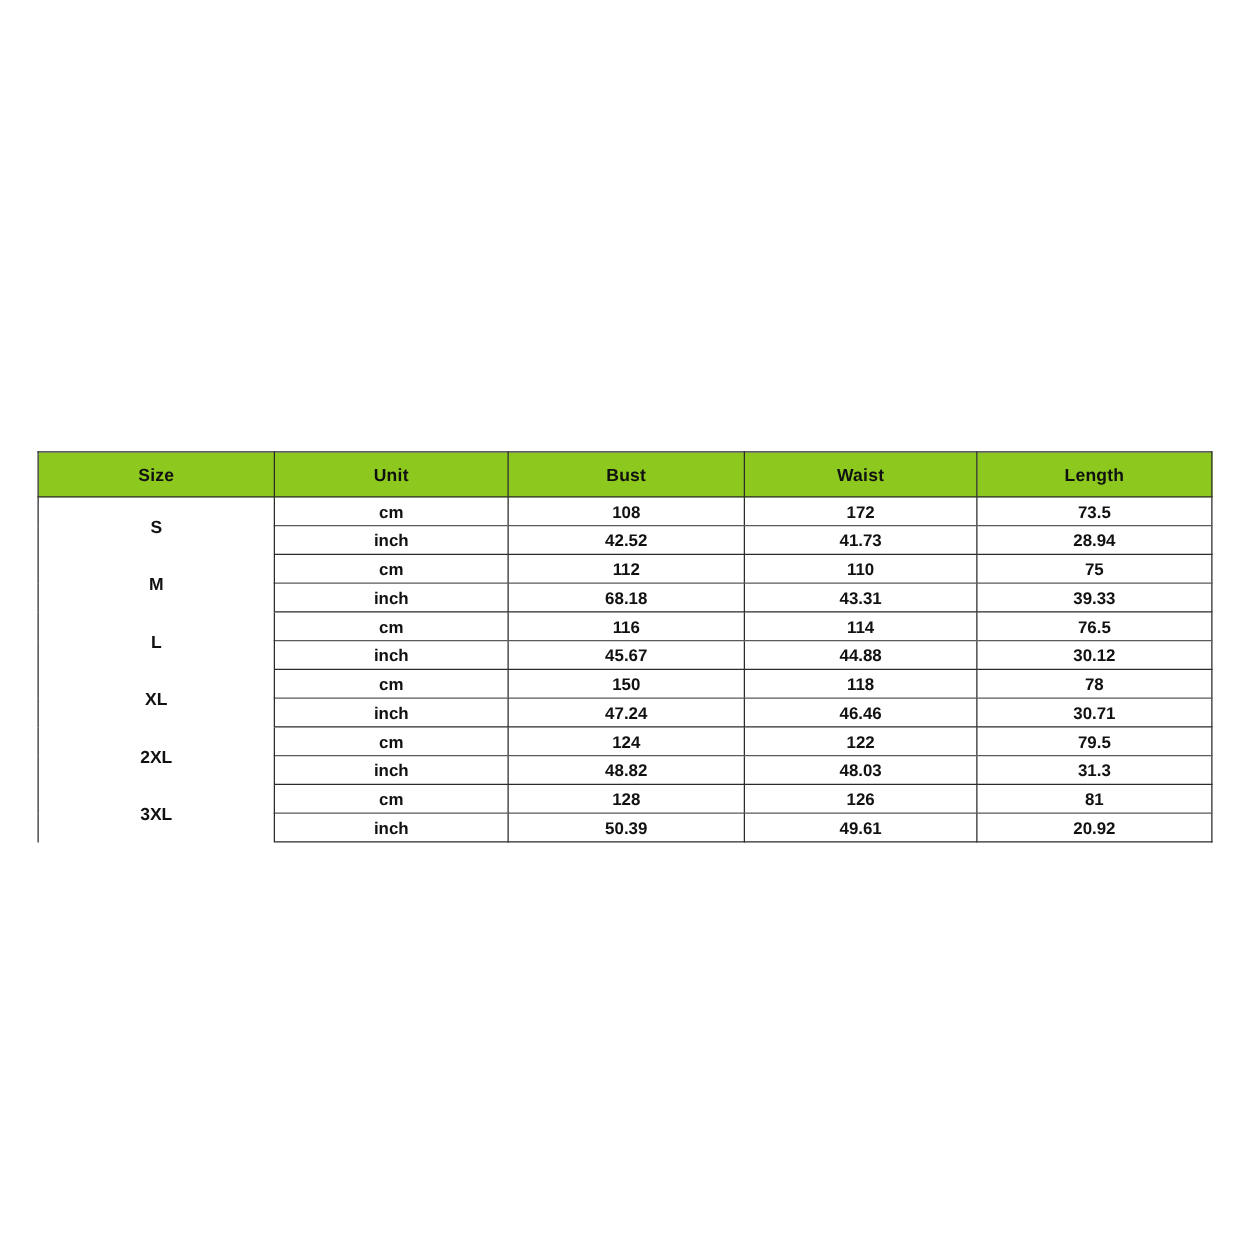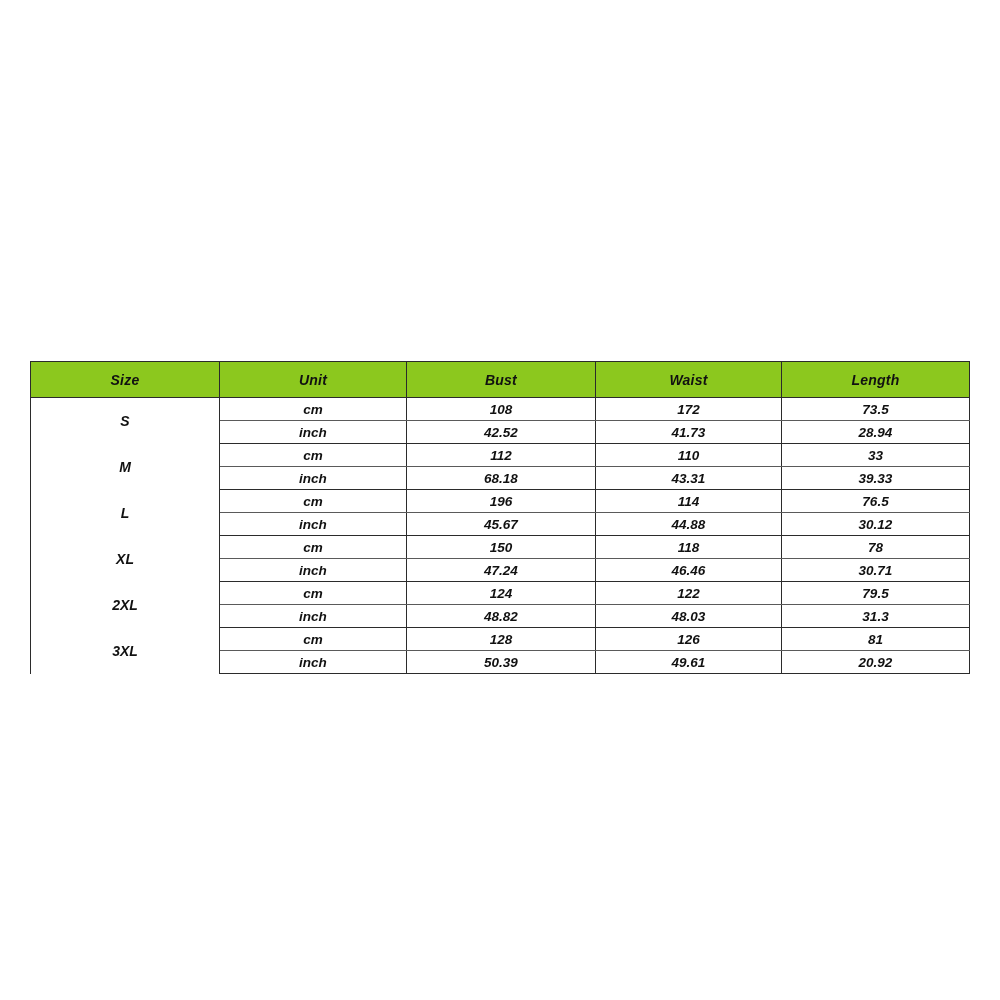--- a/index.html
+++ b/index.html
@@ -12,21 +12,20 @@
     height: 1000px;
     font-family: "Liberation Sans", sans-serif;
     -webkit-font-smoothing: antialiased;
   }
   #canvas {
     position: relative;
     width: 1000px;
     height: 1000px;
     background: #ffffff;
     overflow: hidden;
-    font-style: italic;
   }
   #size-chart-wrap {
     position: absolute;
     left: 30px;
     top: 361px;
     width: 939px;
   }
   table.size-chart {
     border-collapse: collapse;
     table-layout: fixed;
@@ -122,32 +121,32 @@
             <td class="sub">inch</td>
             <td class="sub">42.52</td>
             <td class="sub">41.73</td>
             <td class="sub">28.94</td>
           </tr>
           <tr class="pair-start">
             <td class="size-cell" rowspan="2">M</td>
             <td class="sub">cm</td>
             <td class="sub">112</td>
             <td class="sub">110</td>
-            <td class="sub">33</td>
+            <td class="sub">75</td>
           </tr>
           <tr class="pair-end">
             <td class="sub">inch</td>
             <td class="sub">68.18</td>
             <td class="sub">43.31</td>
             <td class="sub">39.33</td>
           </tr>
           <tr class="pair-start">
             <td class="size-cell" rowspan="2">L</td>
             <td class="sub">cm</td>
-            <td class="sub">196</td>
+            <td class="sub">116</td>
             <td class="sub">114</td>
             <td class="sub">76.5</td>
           </tr>
           <tr class="pair-end">
             <td class="sub">inch</td>
             <td class="sub">45.67</td>
             <td class="sub">44.88</td>
             <td class="sub">30.12</td>
           </tr>
           <tr class="pair-start">

